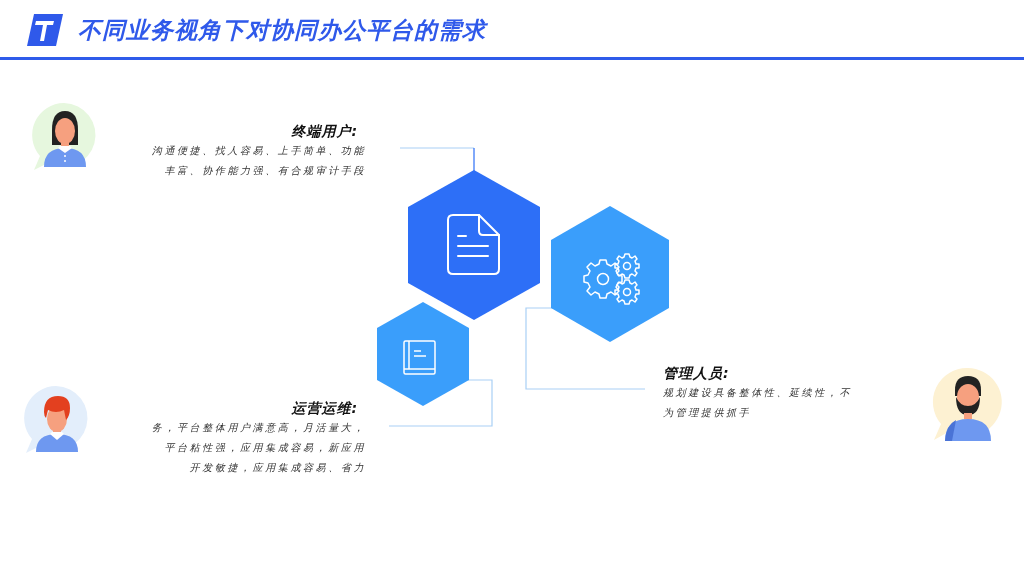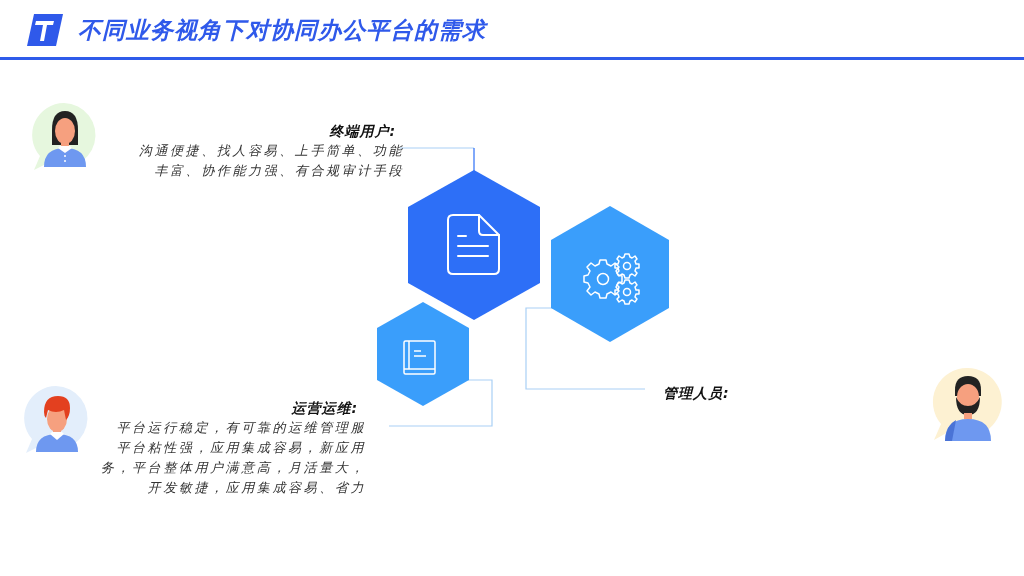--- a/index.html
+++ b/index.html
@@ -13,23 +13,23 @@
     .title {
       position: absolute; left: 78px; top: 14px; font-size: 23px; font-weight: bold;
       color: #2F59EA; font-style: italic; letter-spacing: 1px; white-space: nowrap; line-height: 32px;
     }
     .header-line { position: absolute; left: 0; top: 57px; width: 1024px; height: 3px; background: #2F5BEA; }
 
     .diagram { position: absolute; left: 0; top: 0; width: 1024px; height: 576px; }
 
     .text-block { position: absolute; color: #222; font-style: italic; }
     .text-block .heading { font-weight: bold; font-size: 14px; line-height: 20px; letter-spacing: 1px; color: #111; }
-    .text-block .body { font-size: 13px; line-height: 20px; letter-spacing: 2.6px; color: #333; }
+    .text-block .body { font-size: 10px; line-height: 20px; letter-spacing: 2.6px; color: #333; }
     .align-right { text-align: right; }
-    .align-left { text-align: left; margin-top: 20px; }
+    .align-left { text-align: left; }
     .line { white-space: nowrap; }
 
     .avatar { position: absolute; }
   </style>
 </head>
 <body>
 
 <div class="header">
   <svg class="logo" viewBox="0 0 36 32">
     <polygon points="7,0 36,0 29,32 0,32" fill="#2F59EA"></polygon>
@@ -110,35 +110,36 @@
     <path d="M968,368 A34,34 0 1 1 950,431 L934,440 L941,424 A34,34 0 0 1 968,368 Z" fill="#FDF1D2"></path>
     <path d="M955,390 Q955,376 968,376 Q981,376 981,390 L981,396 L955,396 Z" fill="#222"></path>
     <ellipse cx="968" cy="397" rx="11" ry="13" fill="#F6A07F"></ellipse>
     <path d="M956,397 Q956,415 968,415 Q980,415 980,397 Q976,406 968,406 Q960,406 956,397 Z" fill="#222"></path>
     <rect x="964" y="413" width="8" height="6" fill="#F6A07F"></rect>
     <path d="M945,441 Q945,419 968,419 Q991,419 991,441 Z" fill="#6E98F0"></path>
     <path d="M945,441 Q946,425 956,420 L952,441 Z" fill="#4A73D6"></path>
   </g>
 </svg>
 
-<div class="text-block align-right" style="right:620px; top:121px;">
+<div class="text-block align-right" style="right:658px; top:121px;">
   <div class="heading" style="margin-right:8px;">终端用户:</div>
   <div class="body">
     <div class="line">沟通便捷、找人容易、上手简单、功能</div>
     <div class="line">丰富、协作能力强、有合规审计手段</div>
   </div>
 </div>
 
 <div class="text-block align-right" style="right:658px; top:398px;">
   <div class="heading" style="margin-right:8px;font-style:italic;">运营运维:</div>
   <div class="body">
-    <div class="line">平台运行稳定，有可靠的运维管理服</div>
+    <div class="line">务，平台整体用户满意高，月活量大，</div>
     <div class="line">平台粘性强，应用集成容易，新应用</div>
-    <div class="line">务，平台整体用户满意高，月活量大，</div>
     <div class="line">开发敏捷，应用集成容易、省力</div>
   </div>
 </div>
 
 <div class="text-block align-left" style="left:663px; top:363px;">
   <div class="heading">管理人员:</div>
   <div class="body">
+    <div class="line">规划建设具备整体性、延续性，不</div>
+    <div class="line">为管理提供抓手</div>
   </div>
 </div>
 
 </body></html>

